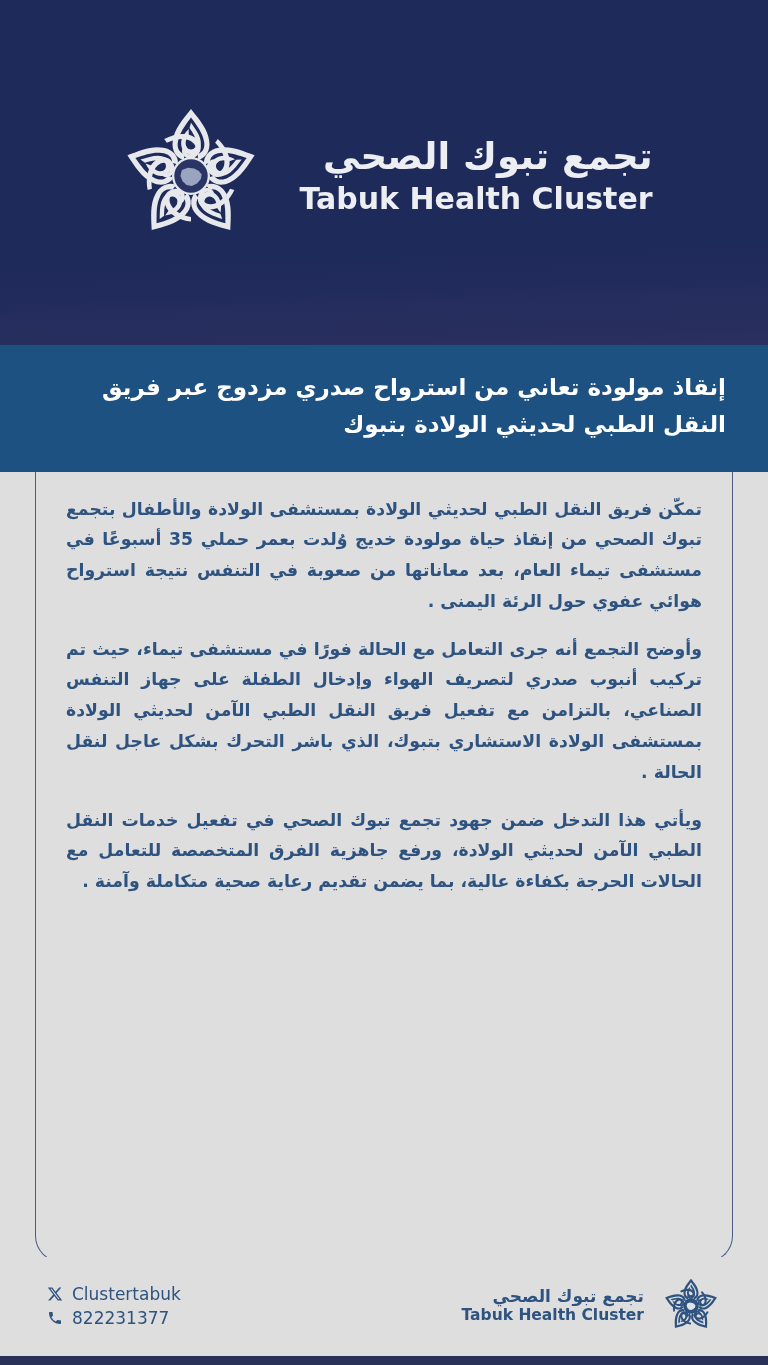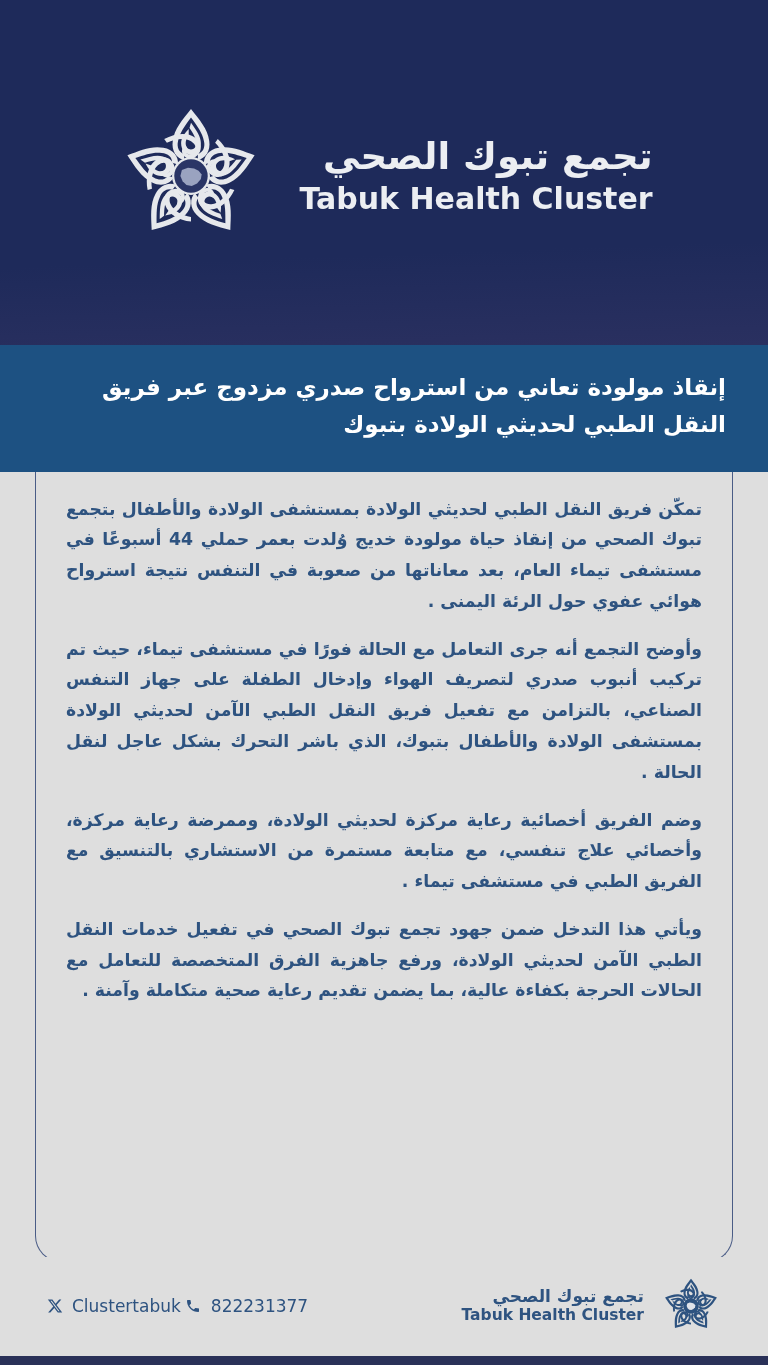--- a/index.html
+++ b/index.html
@@ -120,21 +120,21 @@
     background: #dedede;
     display: flex;
     align-items: center;
     justify-content: space-between;
     padding: 0 46px 10px 46px;
     box-sizing: border-box;
     direction: ltr;
   }
   .footer-contact {
     display: flex;
-    flex-direction: row;
+    flex-direction: column;
     gap: 4px;
     direction: ltr;
   }
   .contact-line {
     display: flex;
     align-items: center;
     gap: 9px;
     color: #2e5380;
     font-size: 17px;
     font-weight: 500;
@@ -255,23 +255,22 @@
 
   </div>
 </div>
 
 <div class="title-band">
   <h1 class="headline">إنقاذ مولودة تعاني من استرواح صدري مزدوج عبر فريق النقل الطبي لحديثي الولادة بتبوك</h1>
 </div>
 
 <div class="body-area">
   <div class="card">
-    <p>تمكّن فريق النقل الطبي لحديثي الولادة بمستشفى الولادة والأطفال بتجمع تبوك الصحي من إنقاذ حياة مولودة خديج وُلدت بعمر حملي 44 أسبوعًا في مستشفى تيماء العام، بعد معاناتها من صعوبة في التنفس نتيجة استرواح هوائي عفوي حول الرئة اليمنى .</p>
-    <p>وأوضح التجمع أنه جرى التعامل مع الحالة فورًا في مستشفى تيماء، حيث تم تركيب أنبوب صدري لتصريف الهواء وإدخال الطفلة على جهاز التنفس الصناعي، بالتزامن مع تفعيل فريق النقل الطبي الآمن لحديثي الولادة بمستشفى الولادة والأطفال بتبوك، الذي باشر التحرك بشكل عاجل لنقل الحالة .</p>
-    <p>وضم الفريق أخصائية رعاية مركزة لحديثي الولادة، وممرضة رعاية مركزة، وأخصائي علاج تنفسي، مع متابعة مستمرة من الاستشاري بالتنسيق مع الفريق الطبي في مستشفى تيماء .</p>
+    <p>تمكّن فريق النقل الطبي لحديثي الولادة بمستشفى الولادة والأطفال بتجمع تبوك الصحي من إنقاذ حياة مولودة خديج وُلدت بعمر حملي 35 أسبوعًا في مستشفى تيماء العام، بعد معاناتها من صعوبة في التنفس نتيجة استرواح هوائي عفوي حول الرئة اليمنى .</p>
+    <p>وأوضح التجمع أنه جرى التعامل مع الحالة فورًا في مستشفى تيماء، حيث تم تركيب أنبوب صدري لتصريف الهواء وإدخال الطفلة على جهاز التنفس الصناعي، بالتزامن مع تفعيل فريق النقل الطبي الآمن لحديثي الولادة بمستشفى الولادة الاستشاري بتبوك، الذي باشر التحرك بشكل عاجل لنقل الحالة .</p>
     <p>ويأتي هذا التدخل ضمن جهود تجمع تبوك الصحي في تفعيل خدمات النقل الطبي الآمن لحديثي الولادة، ورفع جاهزية الفرق المتخصصة للتعامل مع الحالات الحرجة بكفاءة عالية، بما يضمن تقديم رعاية صحية متكاملة وآمنة .</p>
   </div>
 </div>
 
 <div class="footer">
 
   <div class="footer-contact">
     <div class="contact-line">
       <span class="ic">
         <svg width="16" height="16" viewBox="0 0 24 24" fill="#2e5380" aria-hidden="true">

